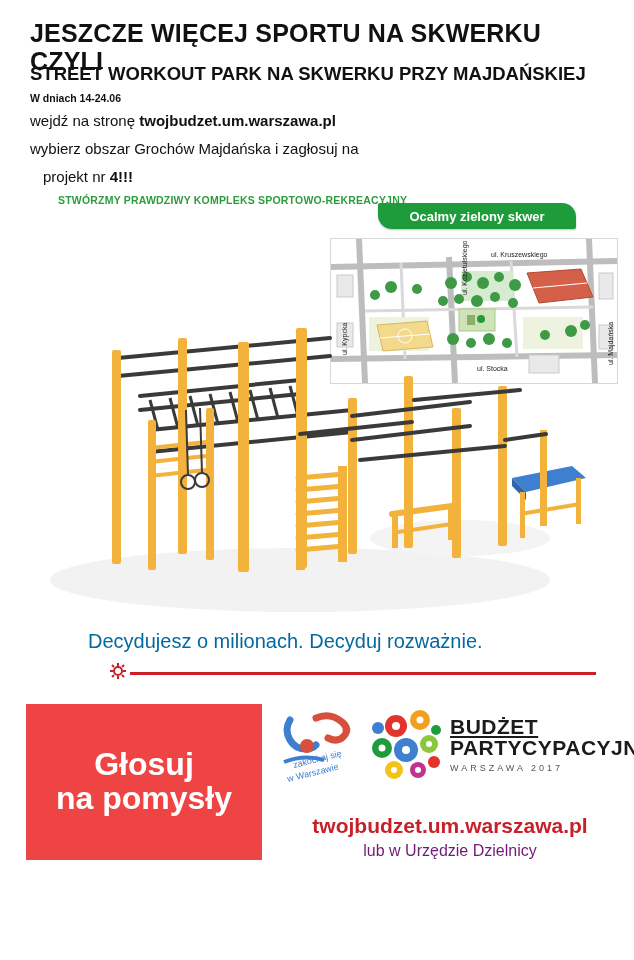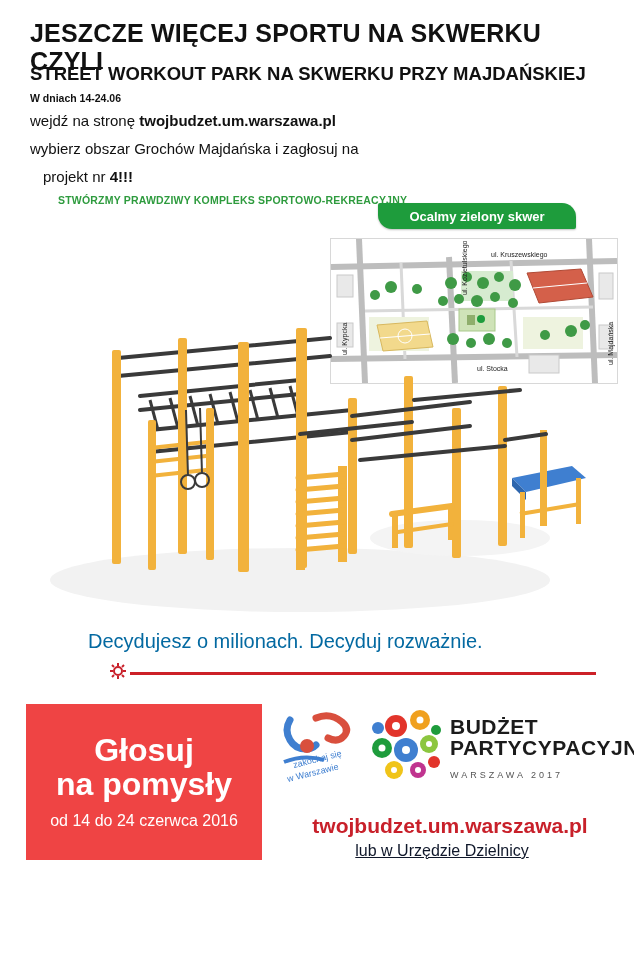--- a/index.html
+++ b/index.html
@@ -102,32 +102,32 @@
   .logo-zakochaj{
     position:absolute;left:276px;top:706px;width:86px;height:84px;
   }
   .logo-budzet{
     position:absolute;left:366px;top:704px;width:240px;height:88px;
   }
   .bp-text{
     position:absolute;left:450px;top:716px;width:160px;
     font-family:"Liberation Sans",sans-serif;
   }
-  .bp-text .t1{font-size:21px;font-weight:bold;color:#1b1b1b;letter-spacing:.5px;line-height:1;}
+  .bp-text .t1{font-size:21px;font-weight:bold;color:#1b1b1b;letter-spacing:.5px;line-height:1;text-decoration:underline;}
   .bp-text .t2{font-size:21px;font-weight:bold;color:#1b1b1b;letter-spacing:.5px;line-height:1;}
-  .bp-text .t3{font-size:9px;color:#555;letter-spacing:3px;margin-top:12px;}
+  .bp-text .t3{font-size:9px;color:#555;letter-spacing:3px;margin-top:5px;}
 
   .url{
     position:absolute;left:280px;top:814px;width:340px;
     font-size:21px;font-weight:bold;color:#c8202a;
     text-align:center;
   }
   .url2{
-    position:absolute;left:272px;top:842px;width:340px;
-    font-size:16px;color:#0f172a;text-align:center;text-decoration:underline;
+    position:absolute;left:280px;top:842px;width:340px;
+    font-size:16px;color:#701a75;text-align:center;
   }
 </style>
 </head>
 <body>
 
 <div class="poster">
 
   <div class="headline">JESZCZE WIĘCEJ SPORTU NA SKWERKU CZYLI</div>
   <div class="subhead">STREET WORKOUT PARK NA SKWERKU PRZY  MAJDAŃSKIEJ</div>
   <div class="dates">W dniach 14-24.06</div>
@@ -328,21 +328,20 @@
         <line x1="12" y1="12" x2="14" y2="14"></line>
       <line x1="14" y1="2" x2="12" y2="4"></line>
         <line x1="4" y1="12" x2="2" y2="14"></line>
     </g>
   </svg>
   <div class="rule"></div>
 
   <div class="votebox">
     <div class="l1">Głosuj</div>
     <div class="l2">na pomysły</div>
-    <div class="l3">od 14 do 24 czerwca 2016</div>
   </div>
 
   <svg class="logo-zakochaj" viewBox="0 0 86 84">
     <path d="M14 14 q-6 10 0 20 q5 9 16 9 q6 0 10 -4" fill="none" stroke="#3f7fd0" stroke-width="7" stroke-linecap="round"></path>
     <path d="M40 12 q14 -6 26 4 q8 7 2 14 q-6 7 -16 2" fill="none" stroke="#d94f3d" stroke-width="7" stroke-linecap="round"></path>
     <circle cx="31" cy="40" r="7" fill="#d94f3d"></circle>
     <path d="M8 56 q20 -8 40 -2" fill="none" stroke="#3f7fd0" stroke-width="4"></path>
     <text x="18" y="62" font-family="Liberation Sans, sans-serif" font-size="9" fill="#3f7fd0" transform="rotate(-14 18 62)">zakochaj się</text>
     <text x="12" y="76" font-family="Liberation Sans, sans-serif" font-size="9" fill="#3f7fd0" transform="rotate(-14 12 76)">w Warszawie</text>
   </svg>

